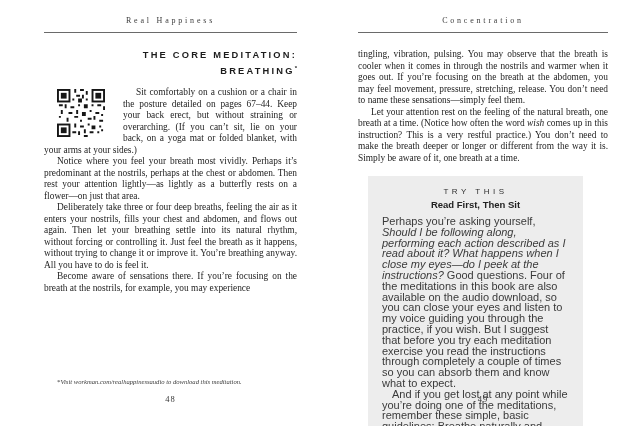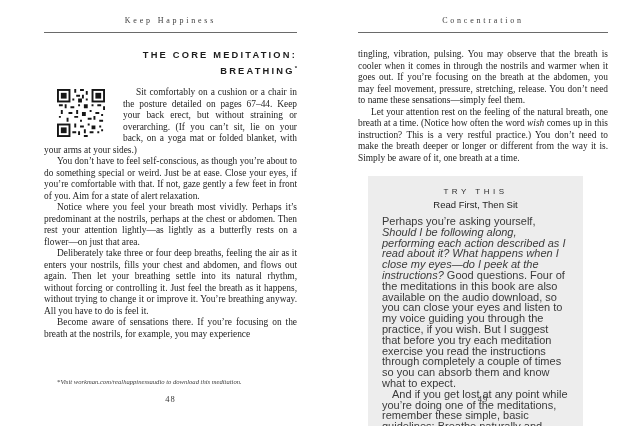--- a/index.html
+++ b/index.html
@@ -64,21 +64,21 @@
     text-align: center;
     font-family: "Liberation Sans", sans-serif;
     font-size: 8px;
     letter-spacing: 3.5px;
     color: #2f2f2f;
     margin-bottom: 3px;
   }
   .box-title {
     text-align: center;
     font-family: "Liberation Sans", sans-serif;
-    font-weight: normal;
+    font-weight: bold;
     font-size: 9.5px;
     color: #222;
     margin-bottom: 6px;
   }
   .box-body { font-family: "Liberation Sans", sans-serif; font-size: 11px; line-height: 10.8px; color: #3a3a3a; }
   .box-body p { margin: 0; }
   .box-body p + p { text-indent: 10px; }
 
   .footnote {
     position: absolute;
@@ -100,21 +100,21 @@
     color: #333;
   }
 </style>
 </head>
 <body>
 
 <div class="spread">
 
   <section class="page left">
     <header class="running-head">
-      <span>Keep Happiness</span>
+      <span>Real Happiness</span>
     </header>
 
     <h1 class="chapter-title">
       <span>THE CORE MEDITATION:</span><br>
       <span><span>BREATHING</span><sup>*</sup></span>
     </h1>
 
     <div class="body-text">
       <div class="qr">
         <svg viewBox="0 0 25 25" xmlns="http://www.w3.org/2000/svg">
@@ -131,21 +131,20 @@
           </g>
           <g fill="#161616">
             <rect x="2" y="2" width="3" height="3"></rect>
               <rect x="20" y="2" width="3" height="3"></rect>
               <rect x="2" y="20" width="3" height="3"></rect>
             <path d="M9 0h1v2H9z M12 0h2v1h-2z M15 1h1v2h-1z M10 3h2v1h-2z M13 3h1v2h-1z M8 5h1v1H8z M11 5h2v2h-2z M15 5h1v1h-1z M1 8h2v1H1z M4 8h1v2H4z M7 9h2v1H7z M11 8h1v1h-1z M14 8h2v2h-2z M18 8h1v1h-1z M21 8h2v1h-2z M24 9h1v2h-1z M2 11h1v2H2z M6 12h2v1H6z M10 11h1v2h-1z M13 12h2v2h-2z M17 11h1v1h-1z M20 12h2v1h-2z M23 13h1v1h-1z M1 14h1v1H1z M5 15h1v2H5z M9 14h2v1H9z M12 16h1v1h-1z M16 15h2v1h-2z M19 14h1v2h-1z M22 16h2v1h-2z M9 18h1v2H9z M12 19h2v1h-2z M16 18h1v1h-1z M18 19h2v2h-2z M22 19h1v1h-1z M8 22h2v1H8z M11 22h1v2h-1z M14 21h1v2h-1z M17 22h2v1h-2z M21 22h1v1h-1z M23 21h1v1h-1z M14 24h2v1h-2z"></path>
           </g>
         </svg>
       </div>
       <p>Sit comfortably on a cushion or a chair in the posture detailed on pages 67–44. Keep your back erect, but without straining or overarching. (If you can’t sit, lie on your back, on a yoga mat or folded blanket, with your arms at your sides.)</p>
-      <p>You don’t have to feel self-conscious, as though you’re about to do something special or weird. Just be at ease. Close your eyes, if you’re comfortable with that. If not, gaze gently a few feet in front of you. Aim for a state of alert relaxation.</p>
       <p>Notice where you feel your breath most vividly. Perhaps it’s predominant at the nostrils, perhaps at the chest or abdomen. Then rest your attention lightly—as lightly as a butterfly rests on a flower—on just that area.</p>
       <p>Deliberately take three or four deep breaths, feeling the air as it enters your nostrils, fills your chest and abdomen, and flows out again. Then let your breathing settle into its natural rhythm, without forcing or controlling it. Just feel the breath as it happens, without trying to change it or improve it. You’re breathing anyway. All you have to do is feel it.</p>
       <p>Become aware of sensations there. If you’re focusing on the breath at the nostrils, for example, you may experience</p>
     </div>
 
     <div class="footnote">
       <span class="fn-star">*</span><span>Visit workman.com/realhappinessaudio to download this meditation.</span>
     </div>
 
     <div class="folio">48</div>

